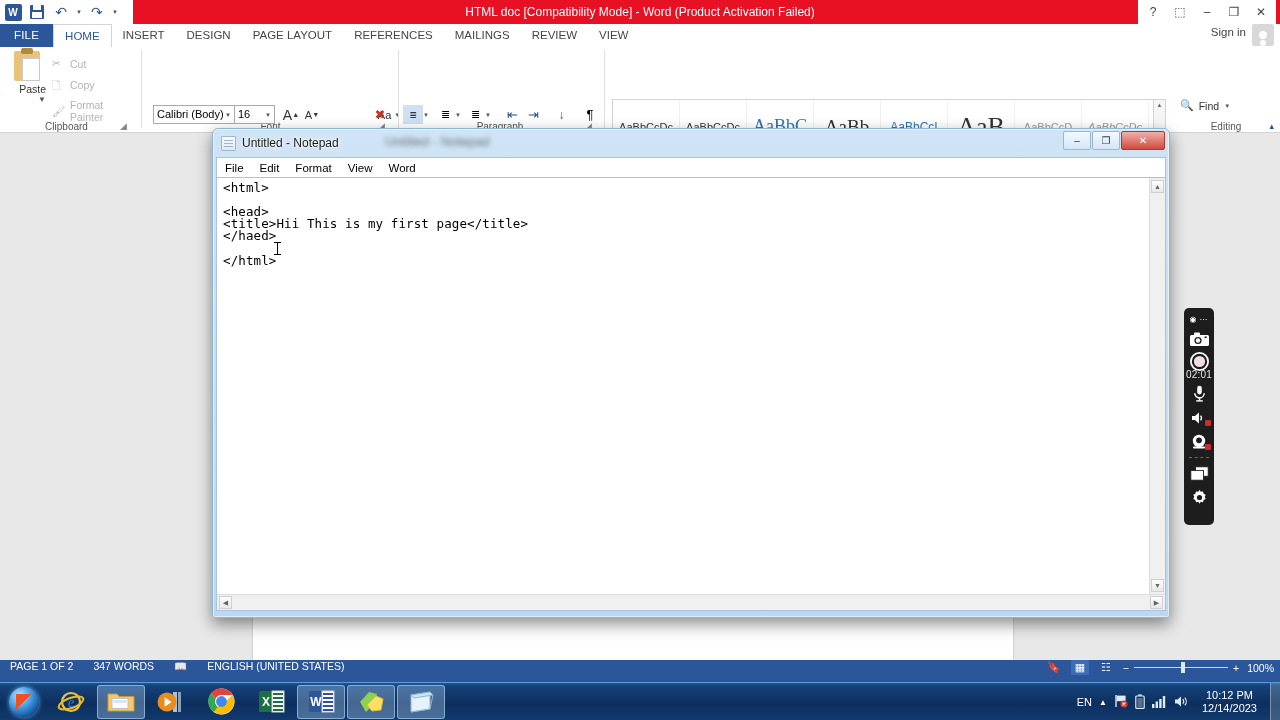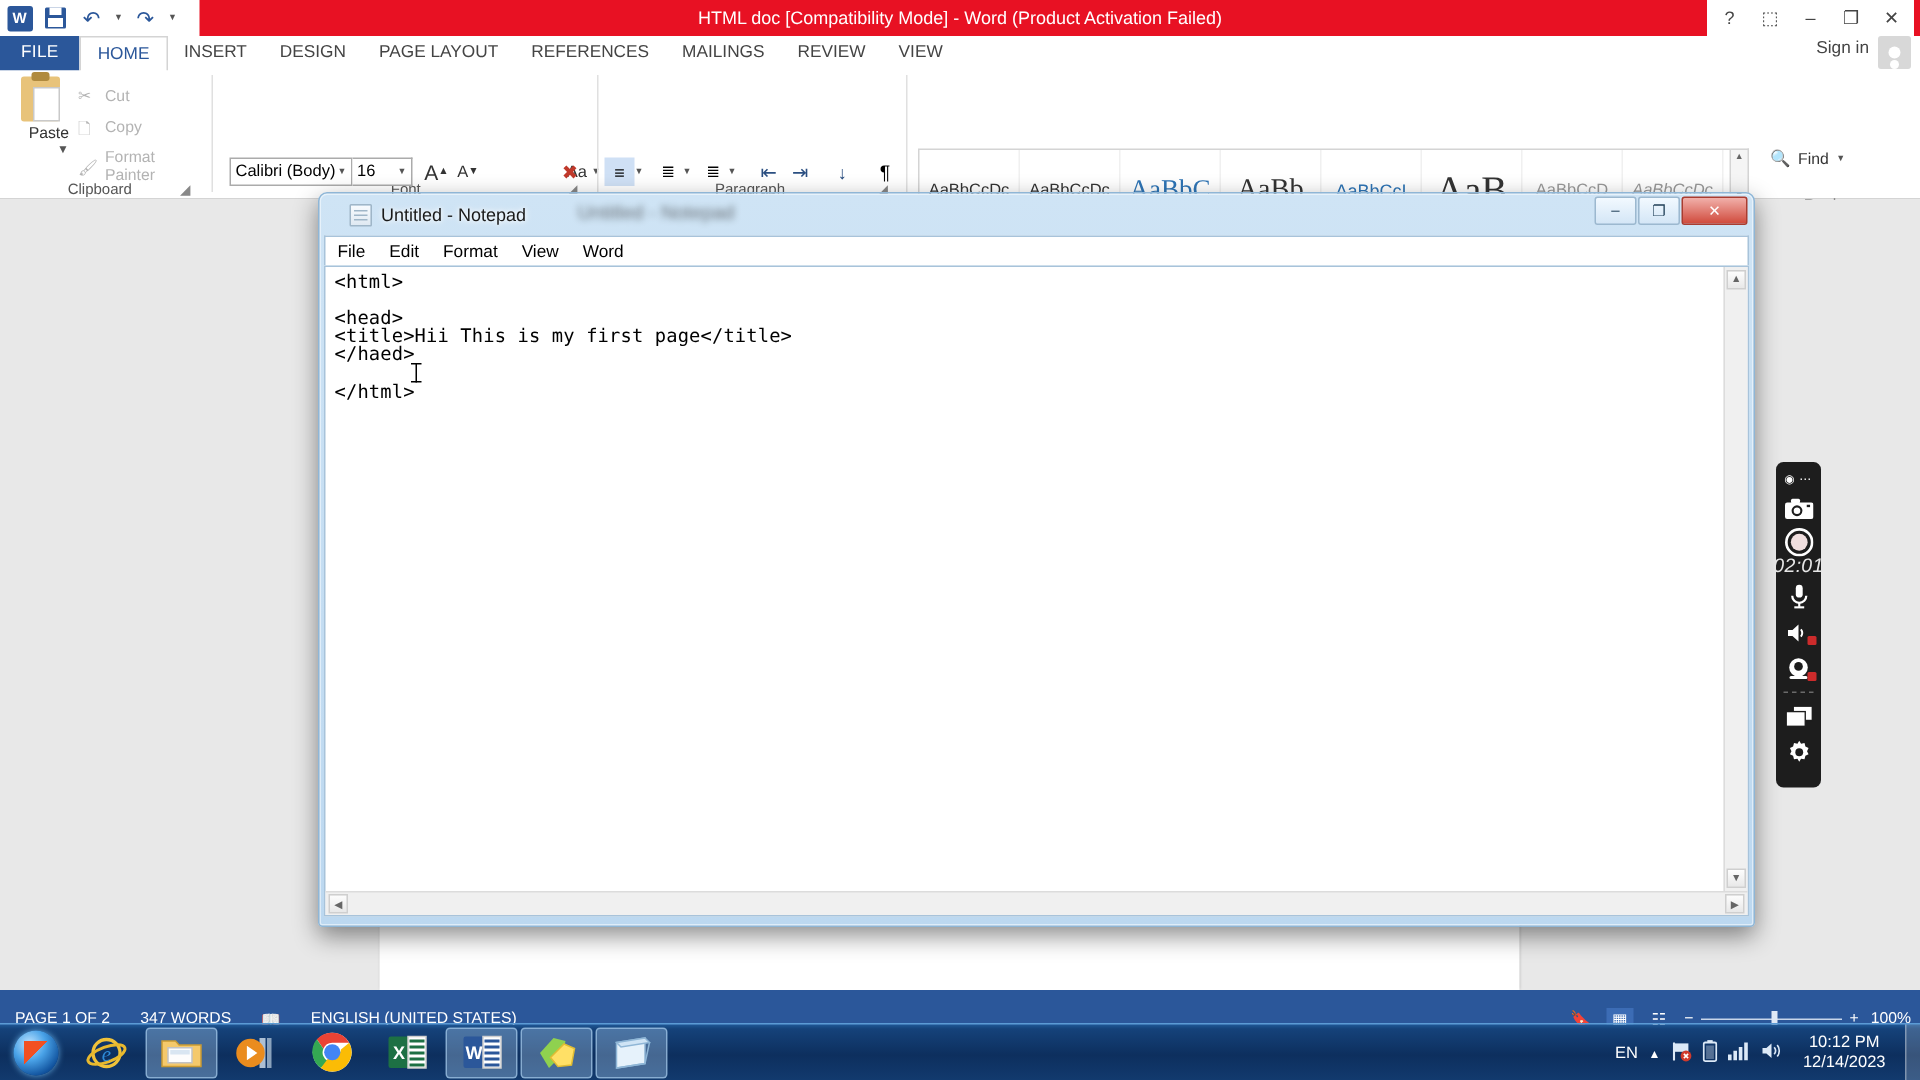--- a/index.html
+++ b/index.html
@@ -141,42 +141,42 @@
   }
   .doc-page {
     position: absolute; left: 253px; top: 0px; width: 760px; height: 527px;
     background: #fff; box-shadow: 0 0 2px rgba(0,0,0,.25);
   }
 
   
   .statusbar {
     position: absolute; top: 660px; left: 0; width: 1280px; height: 38px;
     background: #2b579a; color: #fff; font-size: 10.5px;
-    display: flex; align-items: center;
+    display: flex; align-items: flex-start;
   }
   .sb-item { padding: 0 10px; white-space: nowrap; }
   .sb-right { position: absolute; right: 6px; display: flex; align-items: center; gap: 8px; }
   .sb-view { width: 18px; height: 15px; display: flex; align-items: center; justify-content: center; font-size: 11px; }
   .sb-view.active { background: #3c6cb5; }
   .zoom-slider { display: flex; align-items: center; gap: 5px; }
   .zoom-track { width: 94px; height: 1px; background: #c8d6ea; position: relative; }
   .zoom-thumb { position: absolute; left: 47px; top: -5px; width: 4px; height: 11px; background: #dfe8f5; }
 
   
   .notepad {
     position: absolute; left: 212px; top: 128px; width: 958px; height: 490px;
     border-radius: 6px 6px 3px 3px;
     background: linear-gradient(to bottom, #cfe4f5 0%, #bcd8f0 100%);
     border: 1px solid #8fb6d6;
     box-shadow: 0 6px 16px rgba(0,0,0,.45), 0 0 0 1px rgba(255,255,255,.5) inset;
     padding: 0;
   }
   .np-titlebar {
     position: relative; height: 28px; display: flex; align-items: center;
-    padding-left: 20px; gap: 6px;
+    padding-left: 8px; gap: 6px;
   }
   .np-ico {
     width: 15px; height: 15px; background: linear-gradient(to bottom,#f8fbfe,#dfe9f2);
     border: 1px solid #9fb6c8; border-radius: 1px; position: relative;
   }
   .np-ico::after {
     content:""; position: absolute; left: 2px; top: 3px; width: 9px; height: 1px;
     background: #9fb6c8; box-shadow: 0 3px 0 #9fb6c8, 0 6px 0 #9fb6c8;
   }
   .np-title { font-size: 12px; color: #1a1a1a; text-shadow: 0 0 3px #fff, 0 0 6px #fff; }
@@ -234,21 +234,21 @@
   .sb-arrow { width: 13px; height: 13px; display: flex; align-items: center; justify-content: center; background: linear-gradient(to bottom,#fdfdfd,#e8e8e8); border: 1px solid #cfcfcf; }
 
   
   .recorder {
     position: absolute; left: 1184px; top: 308px; width: 30px; height: 217px;
     background: #1d1d1d; border-radius: 5px;
     display: flex; flex-direction: column; align-items: center; padding: 4px 0;
     gap: 1px;
   }
   .rec-btn { width: 26px; height: 23px; display: flex; align-items: center; justify-content: center; color: #fff; position: relative; }
-  .rec-timer { font-size: 13px; color: #e6e6e6; letter-spacing: .2px; margin-top: -3px; margin-bottom: 1px; font-style: italic; }
+  .rec-timer { font-size: 10px; color: #e6e6e6; letter-spacing: .2px; margin-top: -3px; margin-bottom: 1px; }
   .rec-sep { width: 20px; border-top: 1px dashed #6a6a6a; margin: 3px 0; }
   .rec-dot { position: absolute; right: 1px; bottom: 3px; width: 6px; height: 6px; background: #cc2b2b; border-radius: 1px; }
 
   
   .taskbar {
     position: absolute; left: 0; top: 682px; width: 1280px; height: 38px;
     background: linear-gradient(to bottom, #1f5896 0%, #15427a 8%, #0d2f5e 55%, #123a6e 100%);
     border-top: 1px solid #5b9bd5;
     display: flex; align-items: center;
   }
@@ -479,20 +479,24 @@
           <div class="style-prev" style="font-size:11px;font-style:italic;color:#999;">AaBbCcDc</div>
           <div class="style-name">Subtle Em...</div>
         </div>
       </div>
       <div class="gallery-scroll">
         <span>▲</span>
         <span>▼</span>
         <span>☰</span>
       </div>
 
+      <div class="rgroup" style="left:1172px; width:108px;">
+        <div class="rglabel">Editing</div>
+        <div class="dialog-launch" style="right:6px;color:#2b579a;">▴</div>
+      </div>
       <div class="ed-item" style="top:52px;">
         <span style="font-size:11px;">🔍</span>
         <span>Find</span>
         <span class="tiny-caret">▼</span>
       </div>
       <div class="ed-item" style="top:84px;">
         <span style="font-size:9px;color:#2b579a;">ab⇄</span>
         <span>Replace</span>
       </div>
       <div class="ed-item" style="top:96px;">

